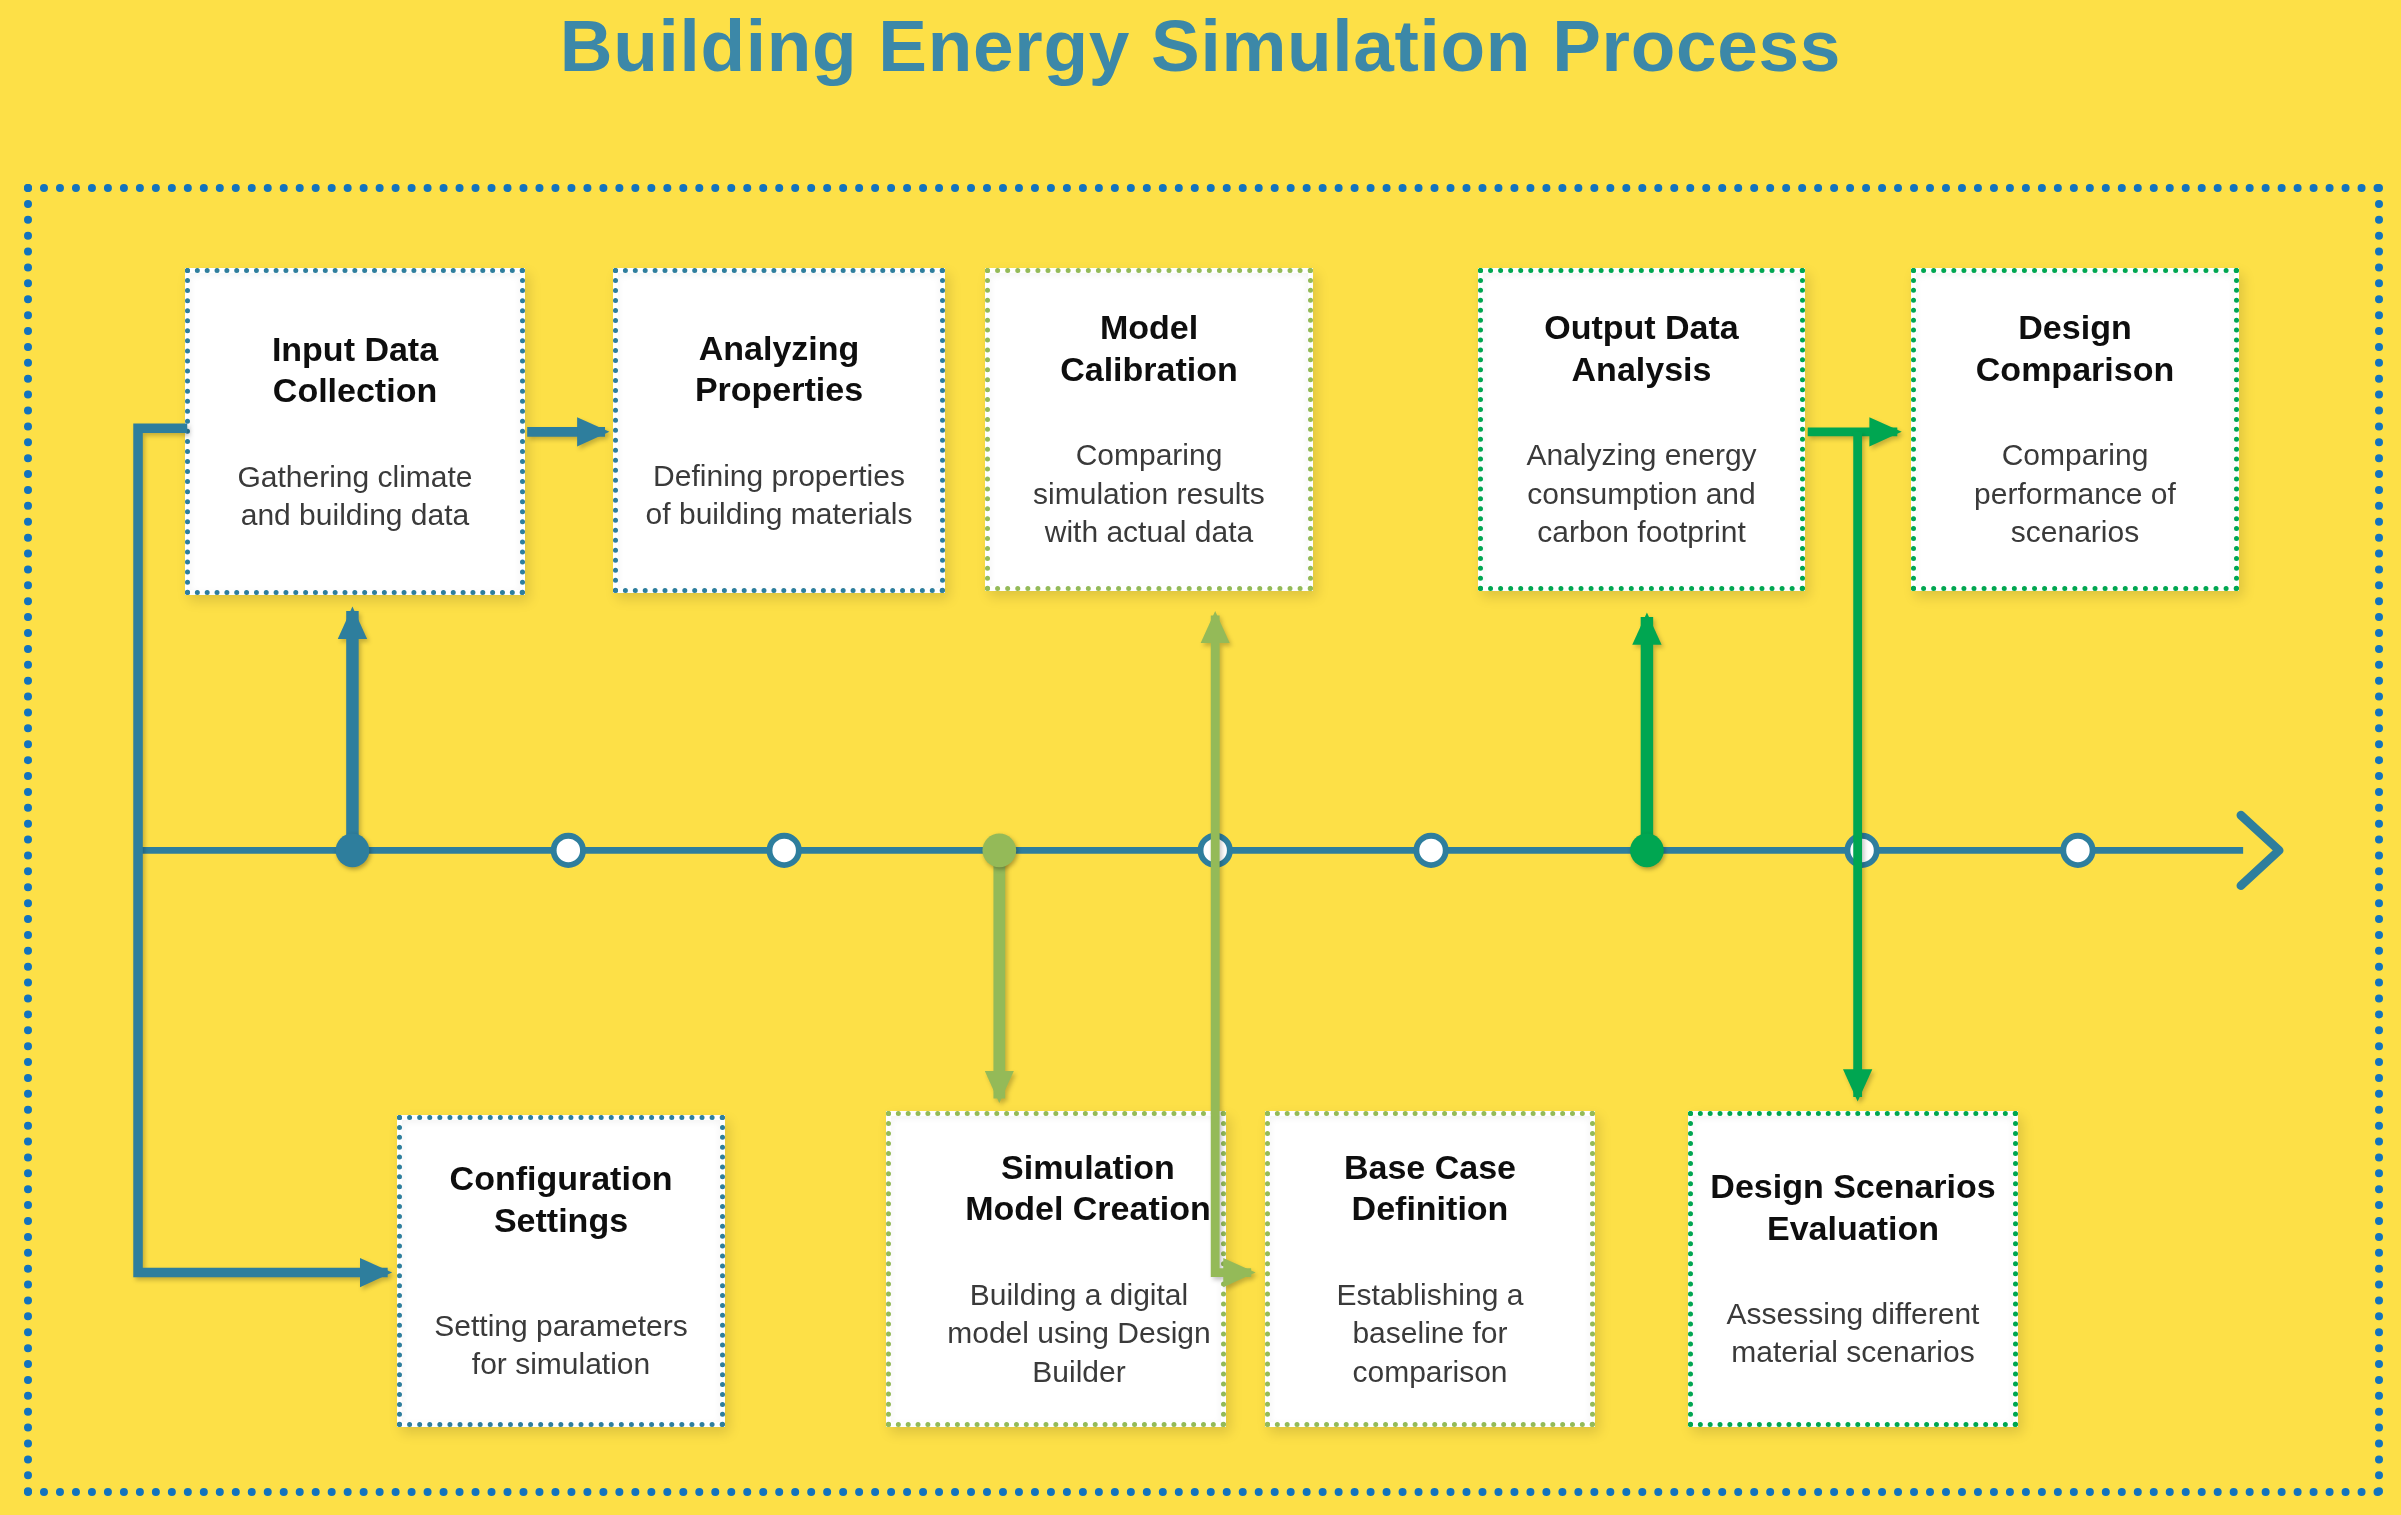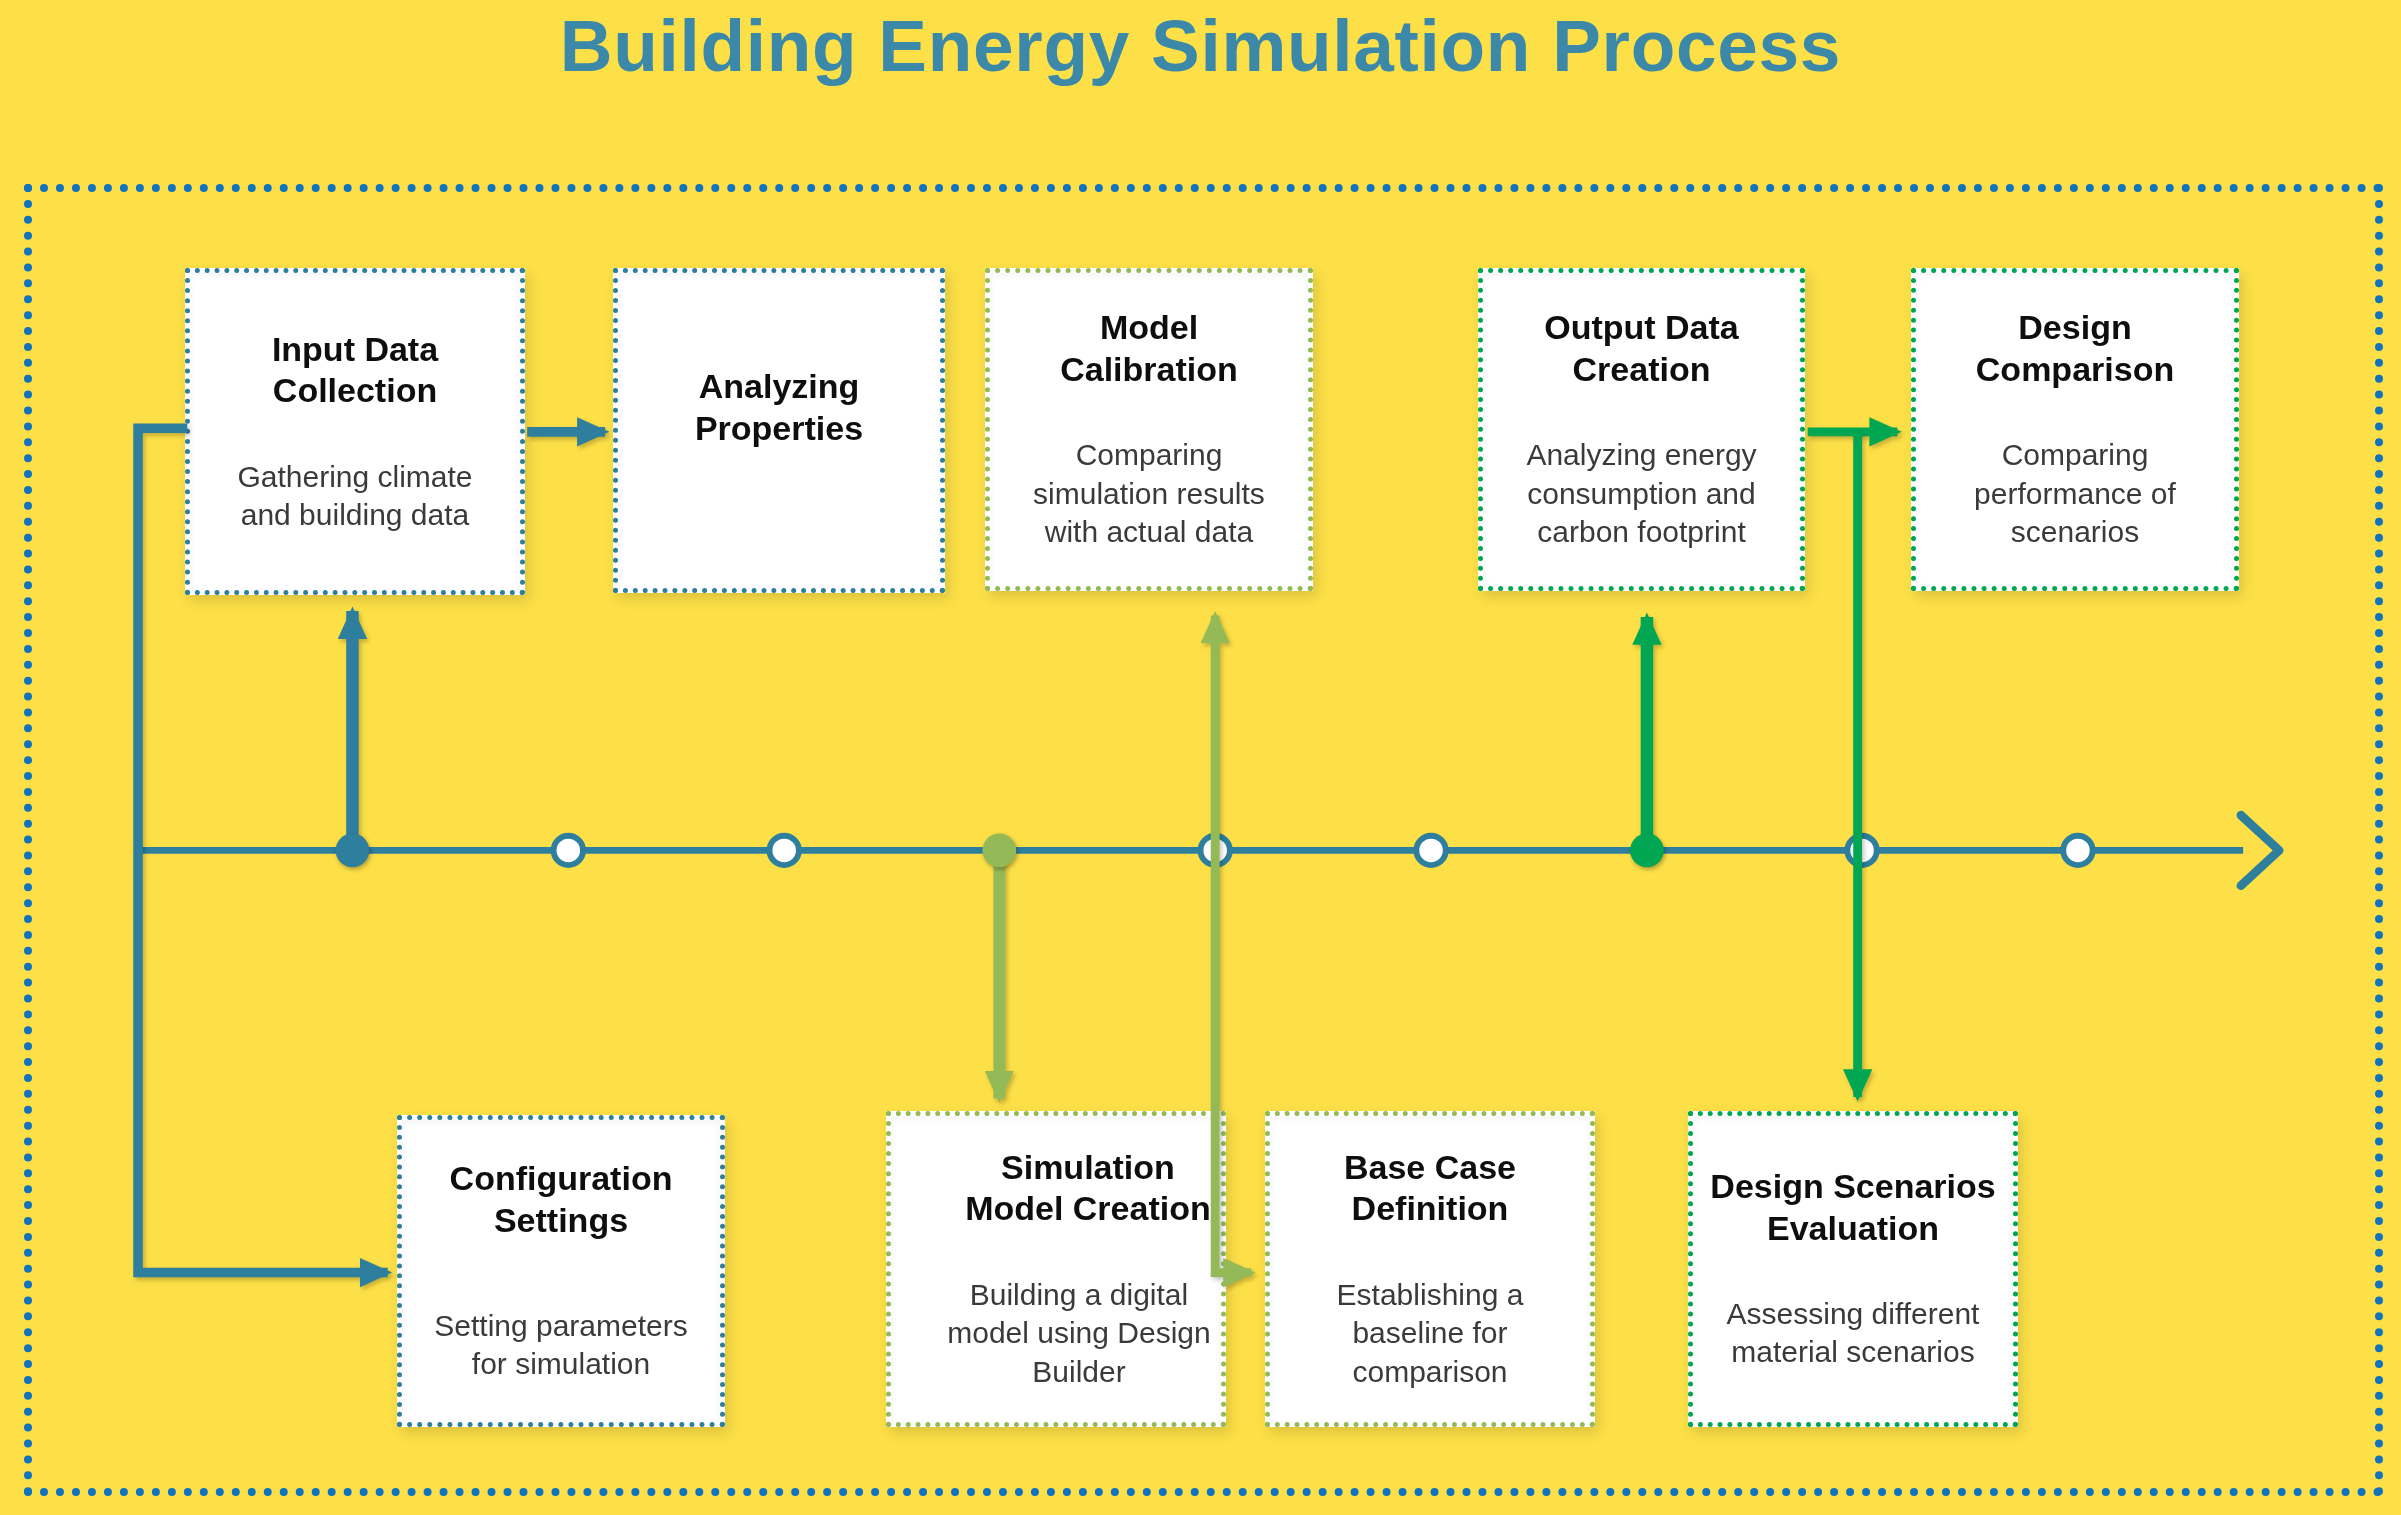--- a/index.html
+++ b/index.html
@@ -75,31 +75,33 @@
 
   <div class="box" id="box-input" style="border-color: var(--teal);">
     <div class="box-title">Input Data
 Collection</div>
     <div class="box-desc">Gathering climate
 and building data</div>
   </div>
   <div class="box" id="box-material" style="border-color: var(--teal);">
     <div class="box-title">Analyzing
 Properties</div>
+    <div class="box-desc">Defining properties
+of building materials</div>
   </div>
   <div class="box" id="box-calibration" style="border-color: var(--yellow-green);">
     <div class="box-title">Model
 Calibration</div>
     <div class="box-desc">Comparing
 simulation results
 with actual data</div>
   </div>
   <div class="box" id="box-output" style="border-color: var(--green);">
     <div class="box-title">Output Data
-Creation</div>
+Analysis</div>
     <div class="box-desc">Analyzing energy
 consumption and
 carbon footprint</div>
   </div>
   <div class="box" id="box-result" style="border-color: var(--green);">
     <div class="box-title">Design
 Comparison</div>
     <div class="box-desc">Comparing
 performance of
 scenarios</div>

